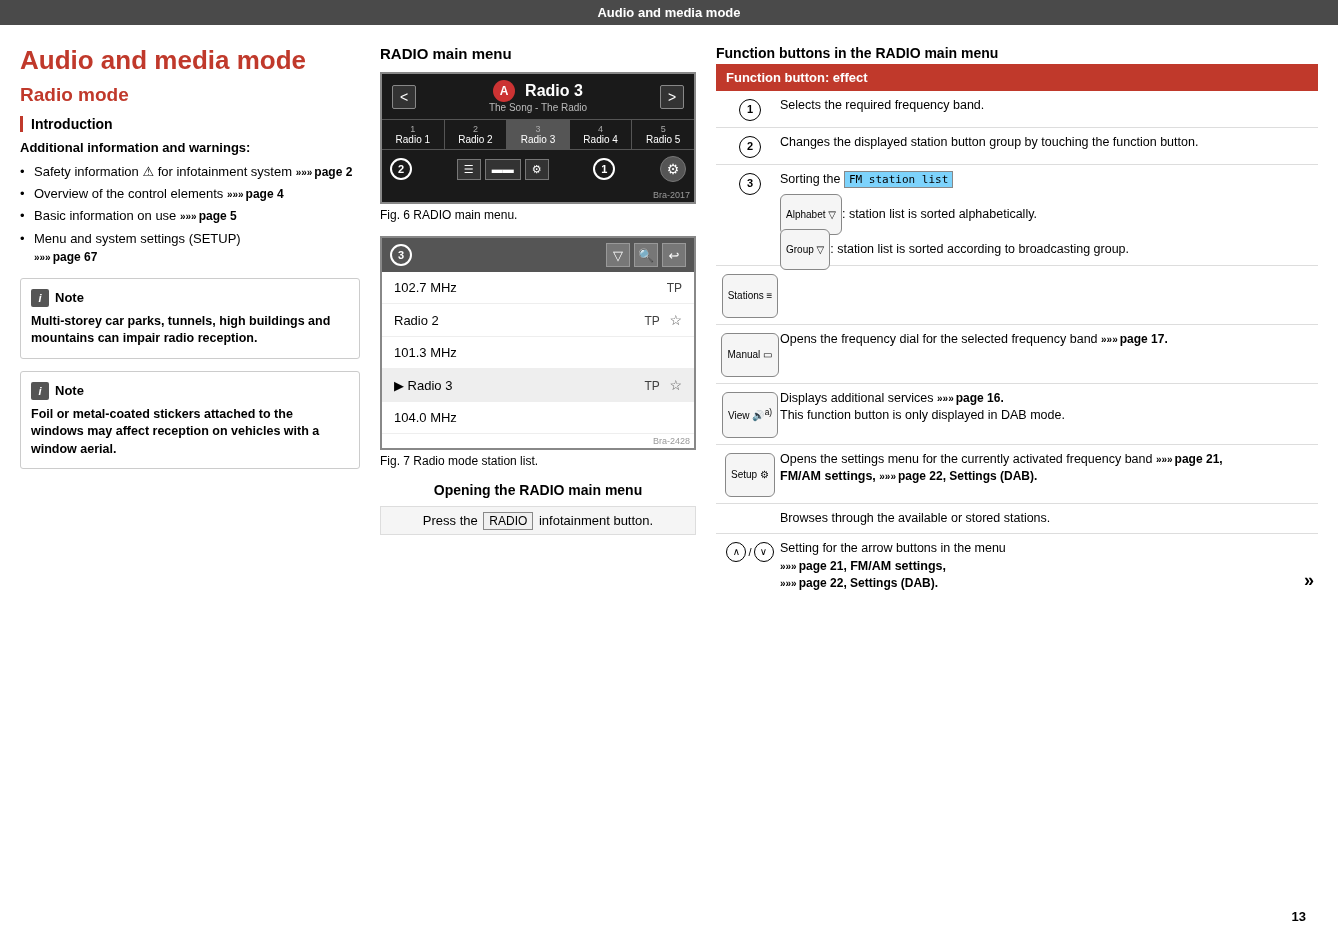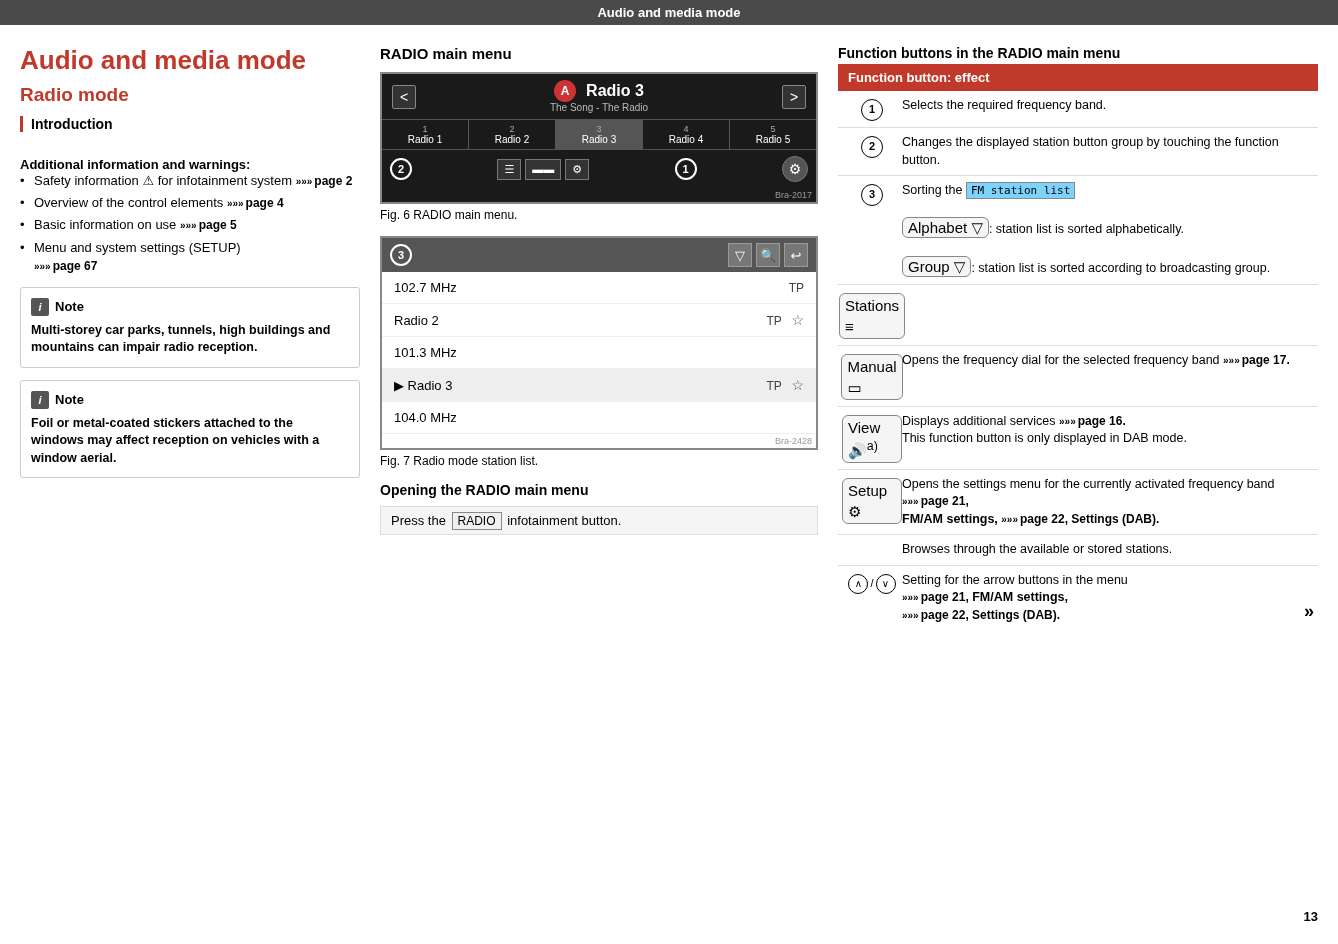--- a/index.html
+++ b/index.html
@@ -48,26 +48,27 @@
       font-size: 19px;
       font-weight: bold;
       margin-bottom: 10px;
     }
 
     .subsection-title {
       font-size: 14px;
       font-weight: bold;
       border-left: 3px solid #c0392b;
       padding-left: 8px;
-      margin-bottom: 25px;
+      margin-bottom: 8px;
     }
 
     .bold-heading {
       font-weight: bold;
       font-size: 13px;
+      margin-bottom: 8px;
     }
 
     .bullet-list {
       list-style: none;
       padding: 0;
       margin-bottom: 12px;
     }
 
     .bullet-list li {
       padding-left: 14px;
@@ -127,21 +128,21 @@
       flex-shrink: 0;
     }
 
     .note-text {
       font-weight: bold;
       line-height: 1.4;
     }
 
     
     .middle-col {
-      width: 438px;
+      width: 316px;
       flex-shrink: 0;
     }
 
     .col-section-title {
       font-size: 15px;
       font-weight: bold;
       margin-bottom: 10px;
     }
 
     
@@ -363,20 +364,21 @@
     .bra-label {
       text-align: right;
       font-size: 9px;
       color: #999;
       padding: 2px 4px;
     }
 
     
     .opening-section {
       margin-top: 5px;
+      text-align: center;
     }
 
     .opening-title {
       font-size: 14px;
       font-weight: bold;
       margin-bottom: 8px;
     }
 
     .press-instruction {
       background: #f5f5f5;
@@ -457,22 +459,22 @@
       border: 1px solid #888;
       padding: 1px 4px;
       font-size: 11px;
       background: #7dd3fc;
       display: inline;
       font-family: monospace;
     }
 
     .func-btn-label {
       border: 1px solid #888;
-      padding: 1px 5px;
-      font-size: 15px;
+      padding: 14px 5px;
+      font-size: 10px;
       background: #f5f5f5;
       display: inline;
       border-radius: 6px;
     }
 
     .func-desc-bold {
       font-weight: bold;
     }
 
     .updown-circles {
@@ -728,14 +730,14 @@
         <span class="chevron-link">page 21,</span> <span class="func-desc-bold">FM/AM settings,</span><br>
         <span class="chevron-link">page 22, Settings (DAB).</span>
       </div>
       <div style="font-weight:bold;font-size:18px;align-self:flex-end;">»</div>
     </div>
 
   </div>
 </div>
 
 <div style="position:relative;height:0;">
-  <div style="position:fixed;bottom:20px;right:20px;font-size:13px;font-weight:bold;">13</div>
+  <div style="position:fixed;bottom:20px;right:32px;font-size:13px;font-weight:bold;">13</div>
 </div>
 
 </body></html>

